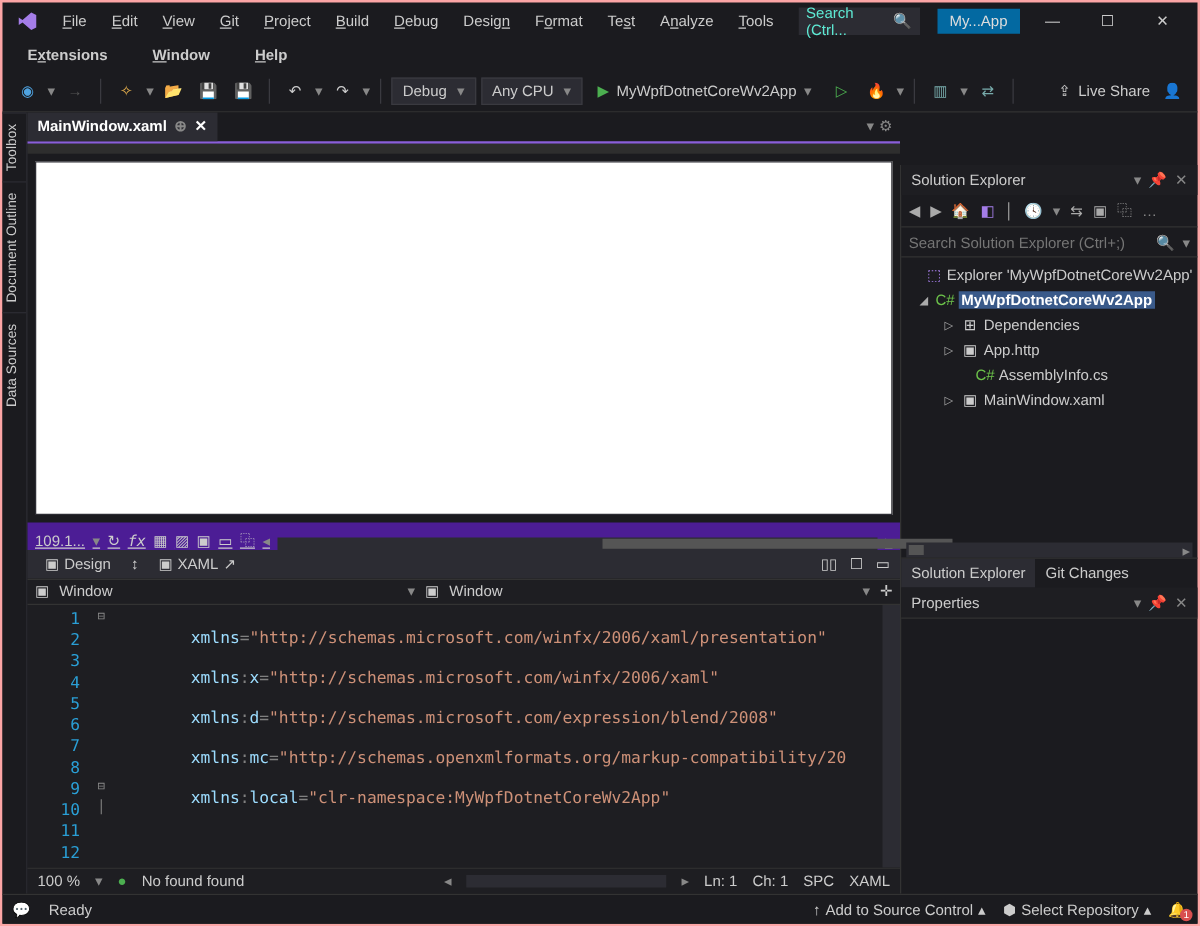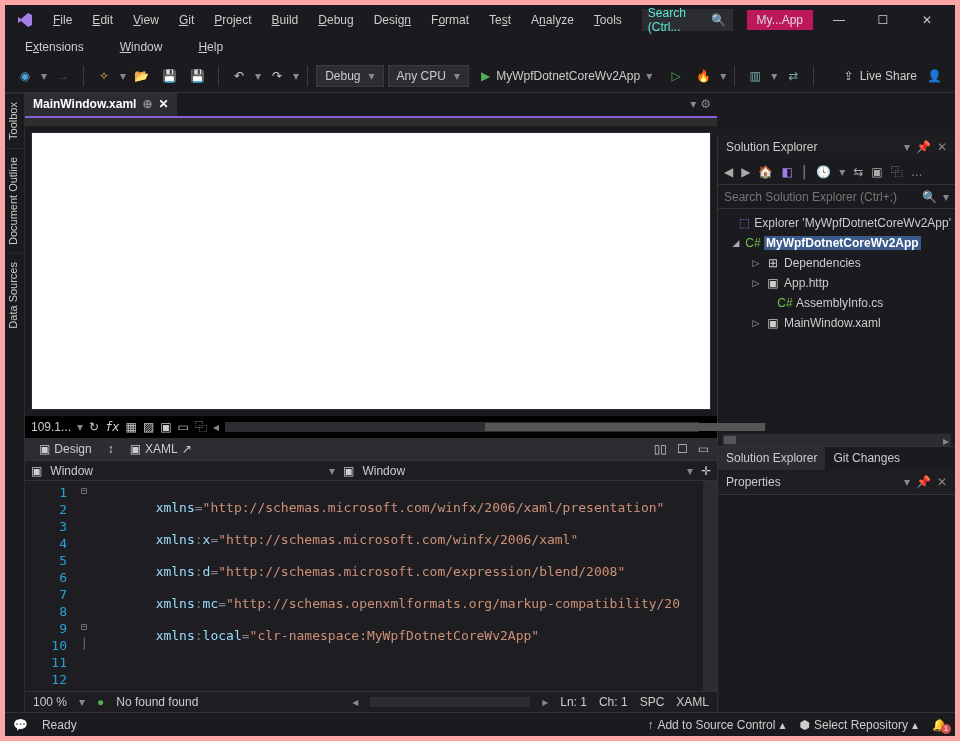--- a/index.html
+++ b/index.html
@@ -1,47 +1,47 @@
 <!DOCTYPE html>
 <html><head>
 <meta charset="utf-8">
 <style>
   * { box-sizing: border-box; margin: 0; padding: 0; }
   html, body { width: 960px; height: 741px; overflow: hidden; font-family: "Segoe UI", sans-serif; font-size: 12px; background: #1b1b1f; color: #ccc; }
-  .app { display: flex; flex-direction: column; width: 100%; height: 100%; border: 5px solid #fca5a5; }
+  .app { display: flex; flex-direction: column; width: 100%; height: 100%; border: 2px solid #fca5a5; }
   .titlebar { display: flex; align-items: center; height: 30px; padding: 0 6px; gap: 4px; }
   .vsico { width: 18px; height: 18px; display: flex; align-items: center; justify-content: center; margin: 0 6px; }
   .menu-row { display: flex; align-items: center; gap: 0; flex: 1; }
   .mitem { padding: 4px 10px; cursor: default; }
   .mitem u { text-decoration: underline; }
   .searchbox { display: flex; align-items: center; background: #2c2c33; height: 22px; width: 150px; padding: 0 6px; margin-left: 6px; color: #5eead4; gap: 6px; }
-  .projbadge { background: #be185d; padding: 3px 10px; margin-left: 10px; color: #ddd; }
+  .projbadge { background: #0369a1; padding: 3px 10px; margin-left: 10px; color: #ddd; }
   .wincontrols { display: flex; gap: 0; margin-left: auto; }
   .winbtn { width: 44px; height: 28px; display: flex; align-items: center; justify-content: center; color: #ccc; }
-  .menubar2 { display: flex; align-items: center; height: 24px; padding: 0 10px; gap: 16px; }
+  .menubar2 { display: flex; align-items: center; height: 24px; padding: 0 10px; gap: 16px; font-weight: bold; }
   .toolbar { display: flex; align-items: center; height: 34px; padding: 0 8px; gap: 4px; border-bottom: 1px solid #333; }
   .tbtn { width: 24px; height: 24px; display: flex; align-items: center; justify-content: center; color: #ccc; }
   .sep { width: 1px; height: 20px; background: #3a3a40; margin: 0 4px; }
   .combo { display: flex; align-items: center; background: #2c2c33; height: 22px; padding: 0 8px; gap: 8px; border: 1px solid #3a3a40; }
   .startbtn { display: flex; align-items: center; gap: 6px; padding: 0 8px; height: 24px; }
   .play { color: #4caf50; }
   .flame { color: #ff5722; }
   .liveshare { display: flex; align-items: center; gap: 6px; margin-left: auto; }
   .body { display: flex; flex: 1; min-height: 0; }
   .leftrail { width: 20px; background: #1b1b1f; display: flex; flex-direction: column; border-right: 1px solid #2c2c33; }
   .rtab { writing-mode: vertical-rl; transform: rotate(180deg); padding: 8px 2px; color: #ccc; font-size: 11px; border-bottom: 1px solid #2c2c33; }
   .center { display: flex; flex-direction: column; flex: 1; min-width: 0; }
   .doctabs { display: flex; align-items: center; height: 26px; background: #1b1b1f; border-bottom: 2px solid #8a5fd9; }
   .dtab { display: flex; align-items: center; height: 100%; padding: 0 8px; gap: 6px; color: #ccc; }
   .dtab.active { background: #2c2c33; color: #fff; font-weight: 600; }
   .tabright { margin-left: auto; display: flex; align-items: center; gap: 4px; padding-right: 6px; }
   .designer { flex: 1; background: #fff; margin: 6px; border: 1px solid #2c2c33; }
   .design-wrap { display: flex; flex-direction: column; height: 340px; }
   .dgray { background: #2e2e2e; height: 8px; }
-  .midbar { display: flex; align-items: center; height: 22px; background: #000000; padding: 0 6px; gap: 6px; color: #ccc; }
+  .midbar { display: flex; align-items: flex-end; height: 22px; background: #4c1d95; padding: 0 6px; gap: 6px; color: #ccc; text-decoration: underline; }
   .midbar .grow { flex: 1; }
   .scrollh { height: 10px; background: #2c2c33; position: relative; }
   .scrollthumb { position: absolute; top: 1px; height: 8px; background: #555; left: 260px; width: 280px; }
   .splitbar { display: flex; align-items: center; height: 24px; background: #2c2c33; padding: 0 8px; gap: 10px; }
   .splitbar .btnlike { display: flex; align-items: center; gap: 4px; padding: 2px 6px; }
   .crumb { display: flex; align-items: center; height: 22px; background: #1e1e22; padding: 0 6px; gap: 8px; border-top: 1px solid #333; border-bottom: 1px solid #333; }
   .editor { display: flex; background: #1e1e22; height: 210px; font-family: Consolas, monospace; font-size: 13px; position: relative; }
   .gutter { width: 50px; text-align: right; color: #2a9fd6; padding: 4px 8px 4px 4px; }
   .gutter div { height: 17px; }
   .fold { width: 18px; color: #888; padding-top: 4px; }

